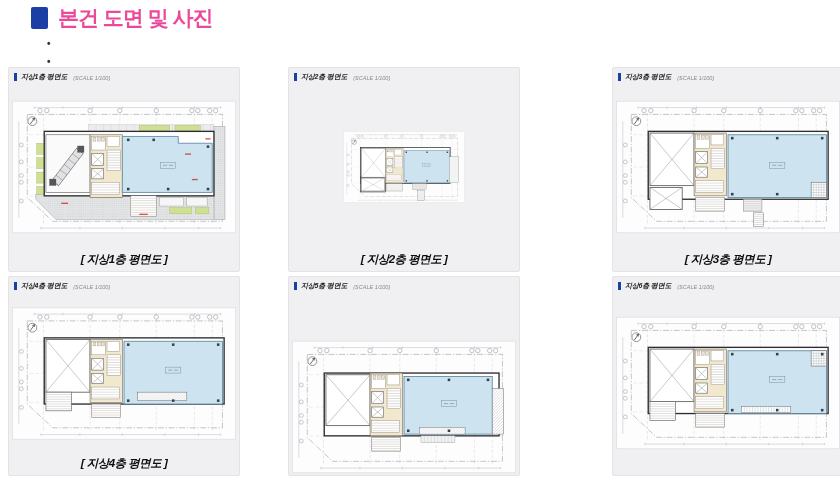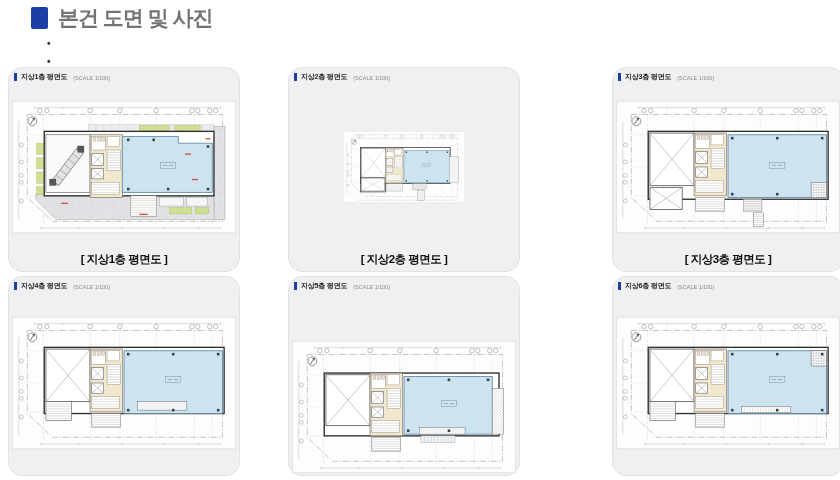--- a/index.html
+++ b/index.html
@@ -4,29 +4,29 @@
 <style>
   html,body{margin:0;padding:0;}
   body{
     width:840px;height:480px;position:relative;overflow:hidden;
     background:#ffffff;
     font-family:"Liberation Sans","DejaVu Sans",sans-serif;
     color:#111;
   }
   
   .hdr-sq{position:absolute;left:31px;top:7px;width:17px;height:22px;background:#1b3fa5;border-radius:2px;}
-  .hdr-title{position:absolute;left:58px;top:4px;font-size:21px;font-weight:bold;letter-spacing:-1px;color:#737373;}
+  .hdr-title{position:absolute;left:58px;top:4px;font-size:21px;font-weight:bold;letter-spacing:-1px;color:#ec4899;}
   .bullets{position:absolute;left:47px;top:36px;}
   .bullet{display:flex;align-items:baseline;gap:11px;font-size:12.5px;font-weight:bold;line-height:18px;color:#161616;letter-spacing:-0.3px;}
   .bullet .dot{font-size:10px;transform:translateY(-1px);color:#333;}
   
   .panel{
     position:absolute;width:232px;background:#f0f0f2;
-    border:1px solid #e3e3e6;border-radius:14px;
-    display:flex;flex-direction:column;box-sizing:border-box;
+    border:1px solid #e3e3e6;border-radius:2px;
+    display:flex;flex-direction:column;box-sizing:border-box;font-style:italic;
   }
   .row1{top:67px;height:205px;}
   .row2{top:276px;height:200px;}
   .c1{left:8px;} .c2{left:288px;gap:48px;} .c3{left:568px;margin-left:44px;}
   .panel-head{display:flex;align-items:center;gap:4px;padding:3px 6px 0 5px;height:11px;flex:0 0 auto;}
   .p-bar{width:3px;height:8px;background:#1b3fa5;flex:0 0 auto;}
   .p-title{font-size:7px;font-weight:bold;color:#222;letter-spacing:-0.2px;white-space:nowrap;}
   .p-scale{font-size:5.5px;color:#8a8a8a;white-space:nowrap;margin-left:2px;transform:translateY(0.5px);}
   .plan{flex:1 1 auto;padding:1px 3px;min-height:0;}
   .plan svg{width:100%;height:100%;display:block;}
@@ -583,20 +583,21 @@
         <line x1="191" y1="74" x2="196" y2="74" stroke="#76828e" stroke-width="0.7"></line>
         <rect x="94" y="114" width="34" height="16" fill="#fff" stroke="#77716a" stroke-width="0.6"></rect>
         <line x1="94" y1="116.6" x2="128" y2="116.6" stroke="#a8a196" stroke-width="0.4"></line>
         <line x1="94" y1="119.19999999999999" x2="128" y2="119.19999999999999" stroke="#a8a196" stroke-width="0.4"></line>
         <line x1="94" y1="121.79999999999998" x2="128" y2="121.79999999999998" stroke="#a8a196" stroke-width="0.4"></line>
         <line x1="94" y1="124.39999999999998" x2="128" y2="124.39999999999998" stroke="#a8a196" stroke-width="0.4"></line>
         <line x1="94" y1="126.99999999999997" x2="128" y2="126.99999999999997" stroke="#a8a196" stroke-width="0.4"></line>
         <line x1="94" y1="129.59999999999997" x2="128" y2="129.59999999999997" stroke="#a8a196" stroke-width="0.4"></line>
       </svg>
     </div>
+  <div class="p-caption">[ 지상4층 평면도 ]</div>
 </div>
 
 <div class="panel row2 c2">
   <div class="panel-head">
     <span class="p-bar" style="background: rgb(27, 63, 165);"></span>
     <span class="p-title">지상5층 평면도</span>
     <span class="p-scale">(SCALE 1/100)</span>
   </div>
   <div class="plan">
       <svg viewBox="0 0 264 156" preserveAspectRatio="xMidYMid meet" xmlns="http://www.w3.org/2000/svg">

